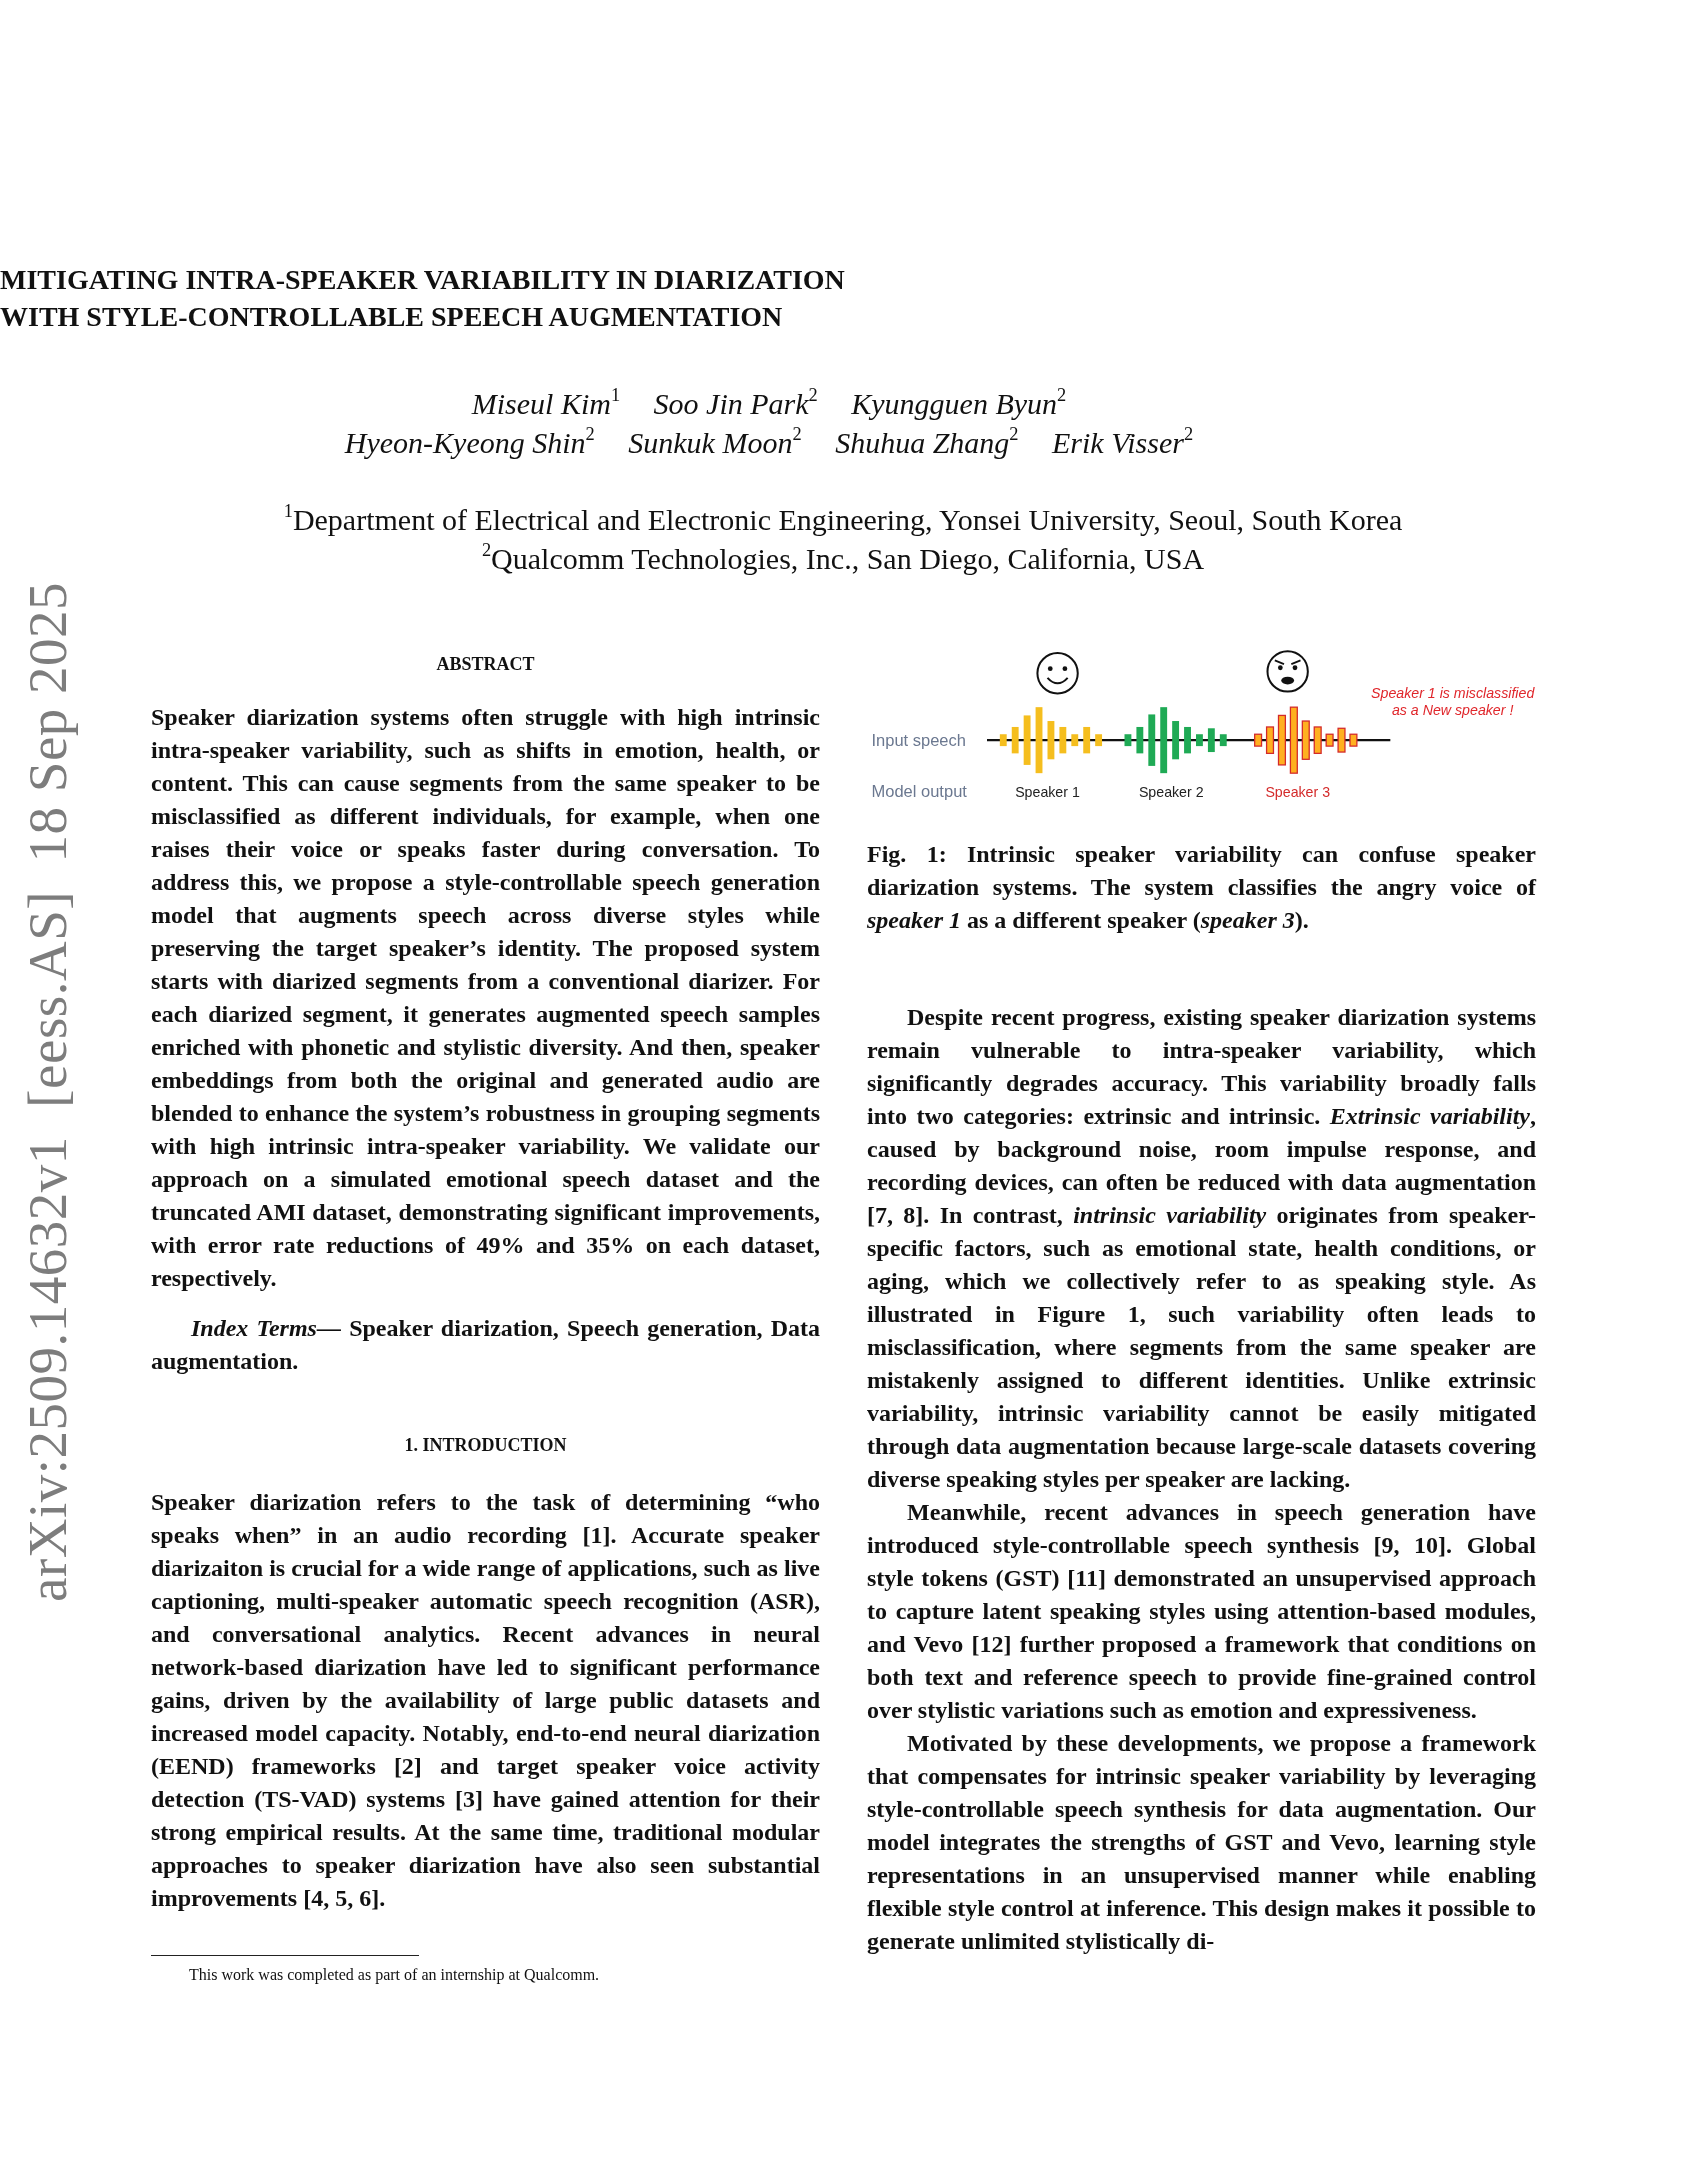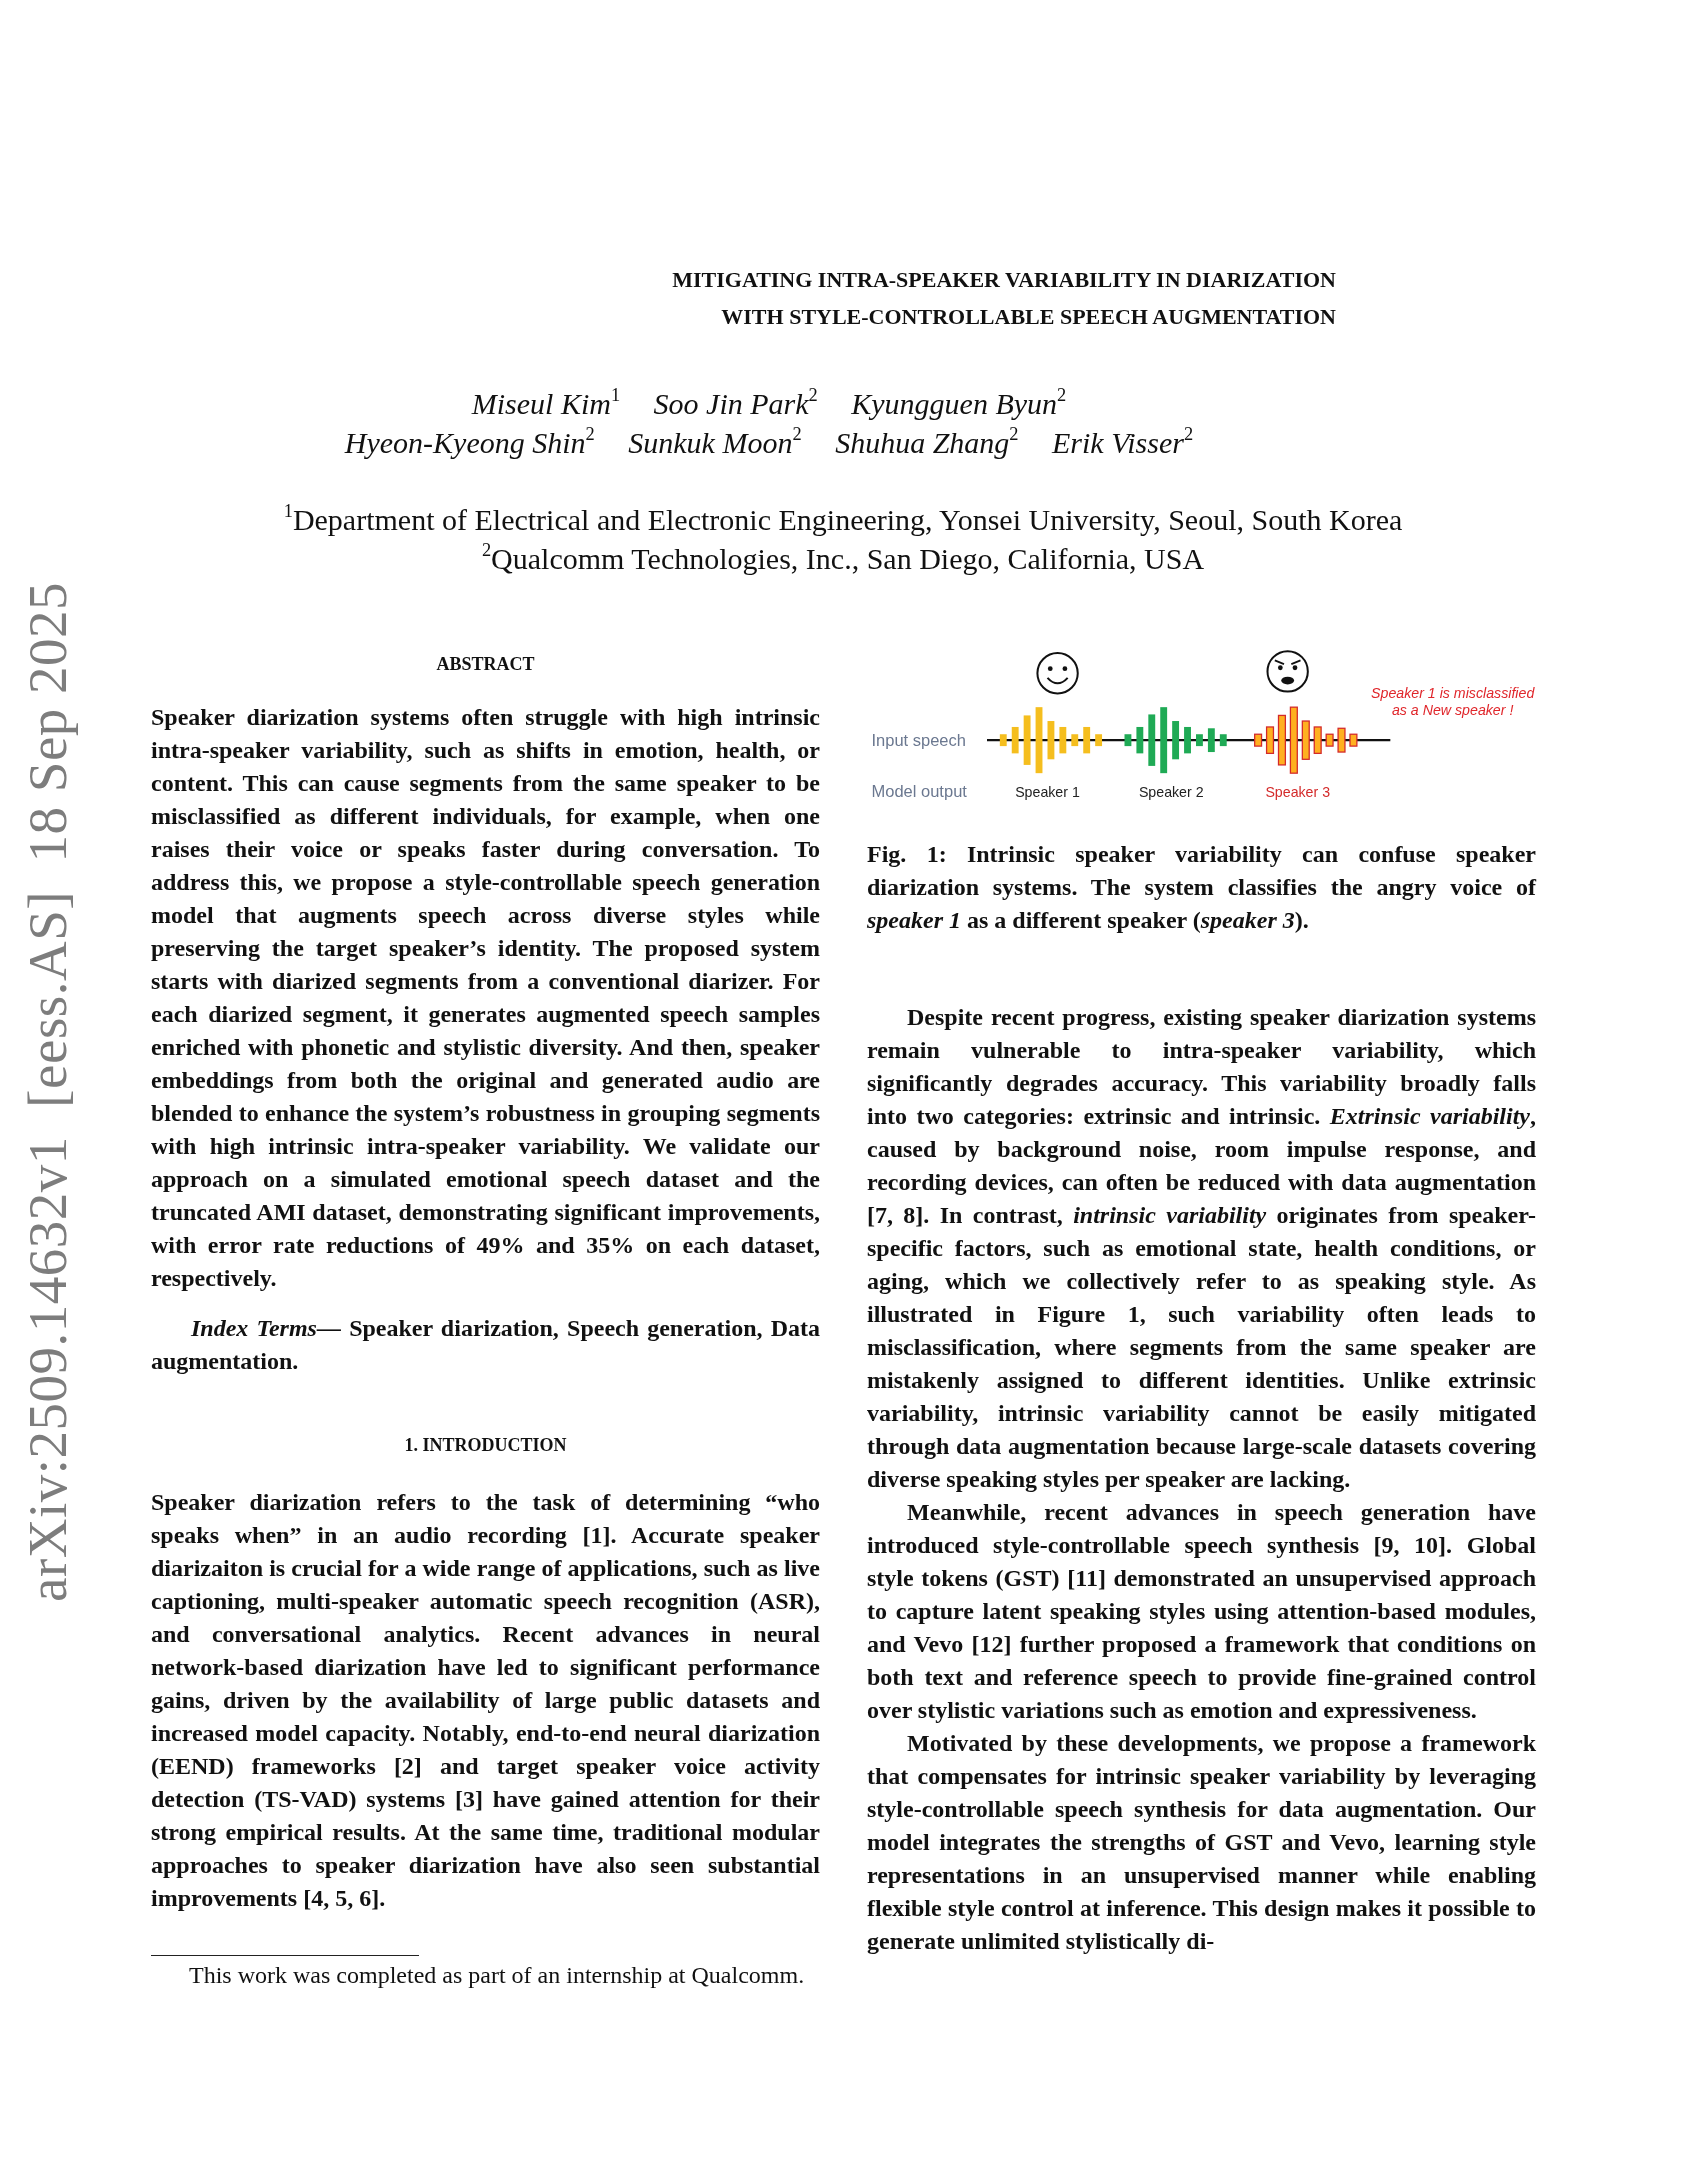--- a/index.html
+++ b/index.html
@@ -8,21 +8,21 @@
     font-family: "Liberation Serif", "DejaVu Serif", serif; color: #111;
   }
   .arxiv-stamp {
     position: absolute; left: 20px; top: 1602px;
     transform-origin: left top; transform: rotate(-90deg);
     font-family: "Liberation Serif", serif; font-size: 55px; color: #7d7d7d;
     white-space: pre; letter-spacing: 0.5px; line-height: 1;
   }
   .title {
     position: absolute; left: 0; width: 1336px; top: 261px;
-    text-align: right; font-weight: bold; font-size: 22px; line-height: 37px;
+    text-align: left; font-weight: bold; font-size: 28px; line-height: 37px;
   }
   .authors {
     position: absolute; left: 0; width: 1538px; top: 384px;
     text-align: center; font-style: italic; font-size: 30px; line-height: 39px;
   }
   .authors .a { margin: 0 13px; }
   .authors sup, .affil sup { font-size: 18.4px; font-style: normal; vertical-align: 13px; line-height: 0; }
   .affil {
     position: absolute; left: 0; width: 1686px; top: 500px;
     text-align: center; font-size: 30px; line-height: 39px;
@@ -30,21 +30,21 @@
   .col { position: absolute; width: 669px; font-size: 24px; line-height: 33px; text-align: justify; }
   .col-left { left: 151px; top: 648px; }
   .col-right { left: 867px; }
   .section-h { text-align: center; font-weight: bold; font-size: 18px; margin: 0; }
   p { margin: 0; font-weight: bold; }
   .indent { text-indent: 40px; }
   .figure { position: absolute; left: 867px; top: 643px; width: 680px; height: 165px; }
   .caption { top: 838px; }
   .right-body { top: 1001px; }
   .fn-rule { position: absolute; left: 151px; top: 1955px; width: 268px; height: 0; border-top: 1.5px solid #222; }
-  .footnote { position: absolute; left: 189px; top: 1963px; font-size: 24px; line-height: 24px; }
+  .footnote { position: absolute; left: 189px; top: 1963px; font-size: 16px; line-height: 24px; }
 </style>
 </head>
 <body>
 
 <div class="arxiv-stamp">arXiv:2509.14632v1  [eess.AS]  18 Sep 2025</div>
 
 <div class="title">
   <div>MITIGATING INTRA-SPEAKER VARIABILITY IN DIARIZATION</div>
   <div>WITH STYLE-CONTROLLABLE SPEECH AUGMENTATION</div>
 </div>

